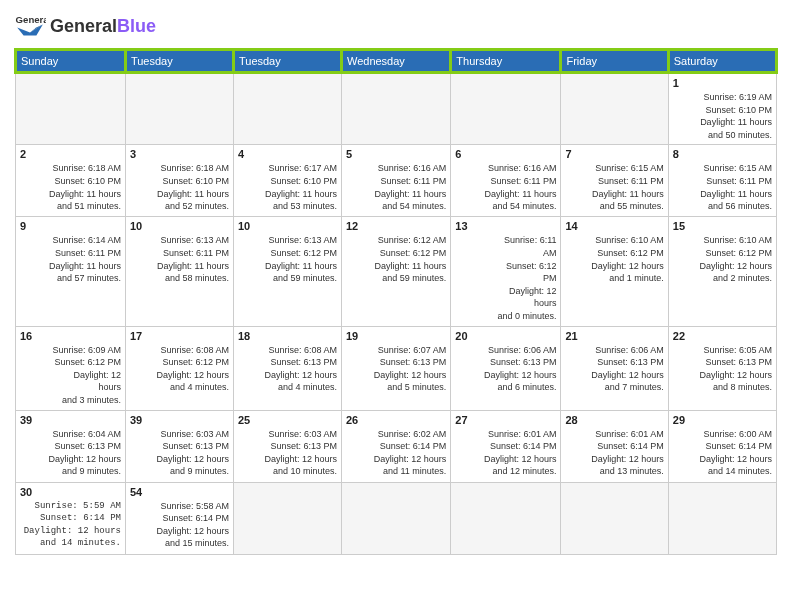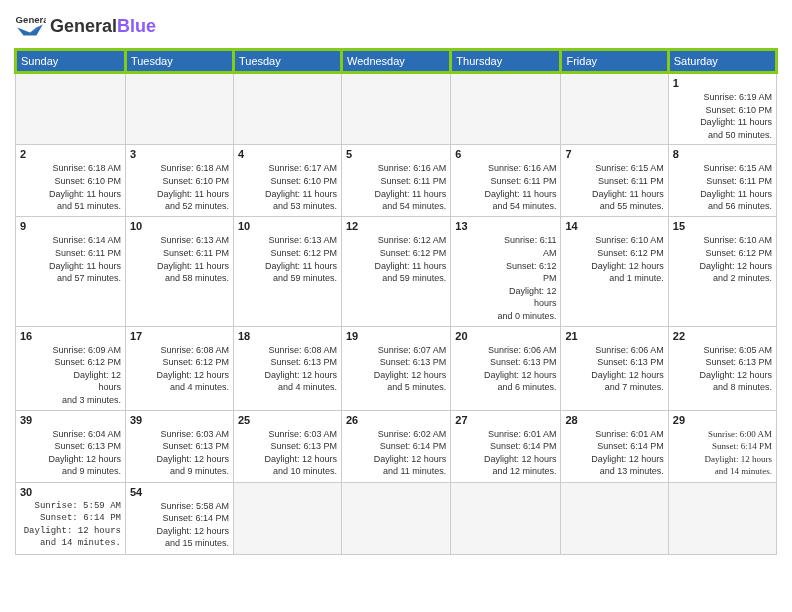--- a/index.html
+++ b/index.html
@@ -334,21 +334,21 @@
           </td>
           <td>
             <span class="day-num">28</span>
             <div class="day-info" style="white-space: pre-line;">Sunrise: 6:01 AM
 Sunset: 6:14 PM
 Daylight: 12 hours
 and 13 minutes.</div>
           </td>
           <td>
             <span class="day-num">29</span>
-            <div class="day-info" style="white-space: pre-line; font-family: Liberation Serif, serif;">Sunrise: 6:00 AM
+            <div class="day-info" style="white-space: pre-line;">Sunrise: 6:00 AM
 Sunset: 6:14 PM
 Daylight: 12 hours
 and 14 minutes.</div>
           </td>
         </tr>
         <tr>
           <td>
             <span class="day-num">30</span>
             <div class="day-info" style="white-space: pre-line; font-family: Liberation Mono, monospace;">Sunrise: 5:59 AM
 Sunset: 6:14 PM

